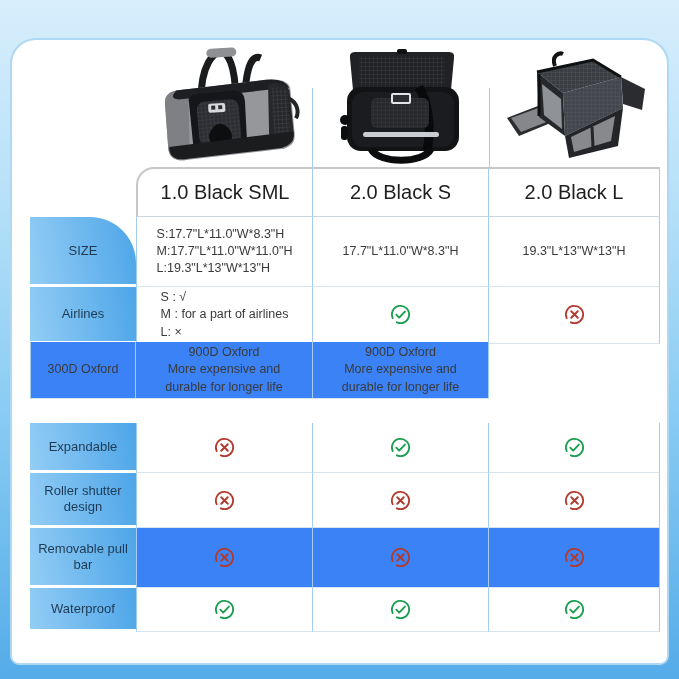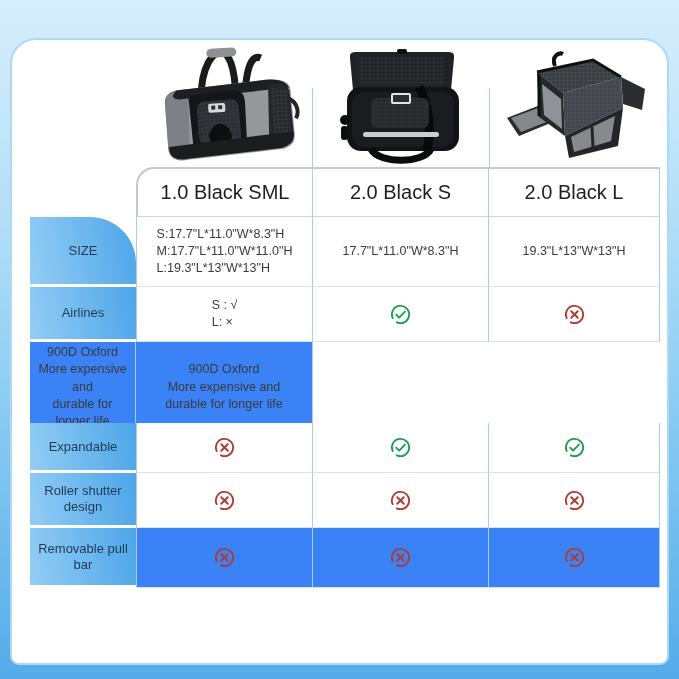--- a/index.html
+++ b/index.html
@@ -168,37 +168,43 @@
               <div class="txt">
                 <div>19.3"L*13"W*13"H</div>
               </div>
             </div>
           </div>
           <div class="trow" style="height: 55px;">
             <div class="lbl">Airlines</div>
             <div class="td td-first">
               <div class="txt left">
                 <div>S : √</div>
+                <div>M : for a part of airlines</div>
                 <div>L: ×</div>
               </div>
             </div>
             <div class="td">
               <svg class="mark" width="23" height="23" viewBox="0 0 24 24">
                 <path d="M3.84 15.8 A9 9 0 1 1 8.2 20.16" fill="none" stroke="#1c9e50" stroke-width="1.9" stroke-linecap="round"></path>
                 <path d="M7.6 12.2l3 3 6-6.2" fill="none" stroke="#1c9e50" stroke-width="2" stroke-linecap="round" stroke-linejoin="round"></path>
               </svg>
             </div>
             <div class="td">
               <svg class="mark" width="23" height="23" viewBox="0 0 24 24">
                 <path d="M3.84 15.8 A9 9 0 1 1 8.2 20.16" fill="none" stroke="#b23a2e" stroke-width="1.9" stroke-linecap="round"></path>
                 <path d="M8.6 8.6l6.8 6.8M15.4 8.6l-6.8 6.8" fill="none" stroke="#b23a2e" stroke-width="2" stroke-linecap="round"></path>
               </svg>
             </div>
           </div>
           <div class="trow tint" style="height: 55px;">
+            <div class="td td-first">
+              <div class="txt">
+                <div>300D Oxford</div>
+              </div>
+            </div>
             <div class="td">
               <div class="txt">
                 <div>900D Oxford</div>
                 <div>More expensive and</div>
                 <div>durable for longer life</div>
               </div>
             </div>
             <div class="td">
               <div class="txt">
                 <div>900D Oxford</div>
@@ -263,17 +269,38 @@
                 <path d="M8.6 8.6l6.8 6.8M15.4 8.6l-6.8 6.8" fill="none" stroke="#b23a2e" stroke-width="2" stroke-linecap="round"></path>
               </svg>
             </div>
             <div class="td">
               <svg class="mark" width="23" height="23" viewBox="0 0 24 24">
                 <path d="M3.84 15.8 A9 9 0 1 1 8.2 20.16" fill="none" stroke="#b23a2e" stroke-width="1.9" stroke-linecap="round"></path>
                 <path d="M8.6 8.6l6.8 6.8M15.4 8.6l-6.8 6.8" fill="none" stroke="#b23a2e" stroke-width="2" stroke-linecap="round"></path>
               </svg>
             </div>
           </div>
+          <div class="trow" style="height: 44px;">
+            <div class="lbl">Waterproof</div>
+            <div class="td td-first">
+              <svg class="mark" width="23" height="23" viewBox="0 0 24 24">
+                <path d="M3.84 15.8 A9 9 0 1 1 8.2 20.16" fill="none" stroke="#1c9e50" stroke-width="1.9" stroke-linecap="round"></path>
+                <path d="M7.6 12.2l3 3 6-6.2" fill="none" stroke="#1c9e50" stroke-width="2" stroke-linecap="round" stroke-linejoin="round"></path>
+              </svg>
+            </div>
+            <div class="td">
+              <svg class="mark" width="23" height="23" viewBox="0 0 24 24">
+                <path d="M3.84 15.8 A9 9 0 1 1 8.2 20.16" fill="none" stroke="#1c9e50" stroke-width="1.9" stroke-linecap="round"></path>
+                <path d="M7.6 12.2l3 3 6-6.2" fill="none" stroke="#1c9e50" stroke-width="2" stroke-linecap="round" stroke-linejoin="round"></path>
+              </svg>
+            </div>
+            <div class="td">
+              <svg class="mark" width="23" height="23" viewBox="0 0 24 24">
+                <path d="M3.84 15.8 A9 9 0 1 1 8.2 20.16" fill="none" stroke="#1c9e50" stroke-width="1.9" stroke-linecap="round"></path>
+                <path d="M7.6 12.2l3 3 6-6.2" fill="none" stroke="#1c9e50" stroke-width="2" stroke-linecap="round" stroke-linejoin="round"></path>
+              </svg>
+            </div>
+          </div>
         </div>
     </div>
 
   </div>
 </div>
 
 </body></html>

